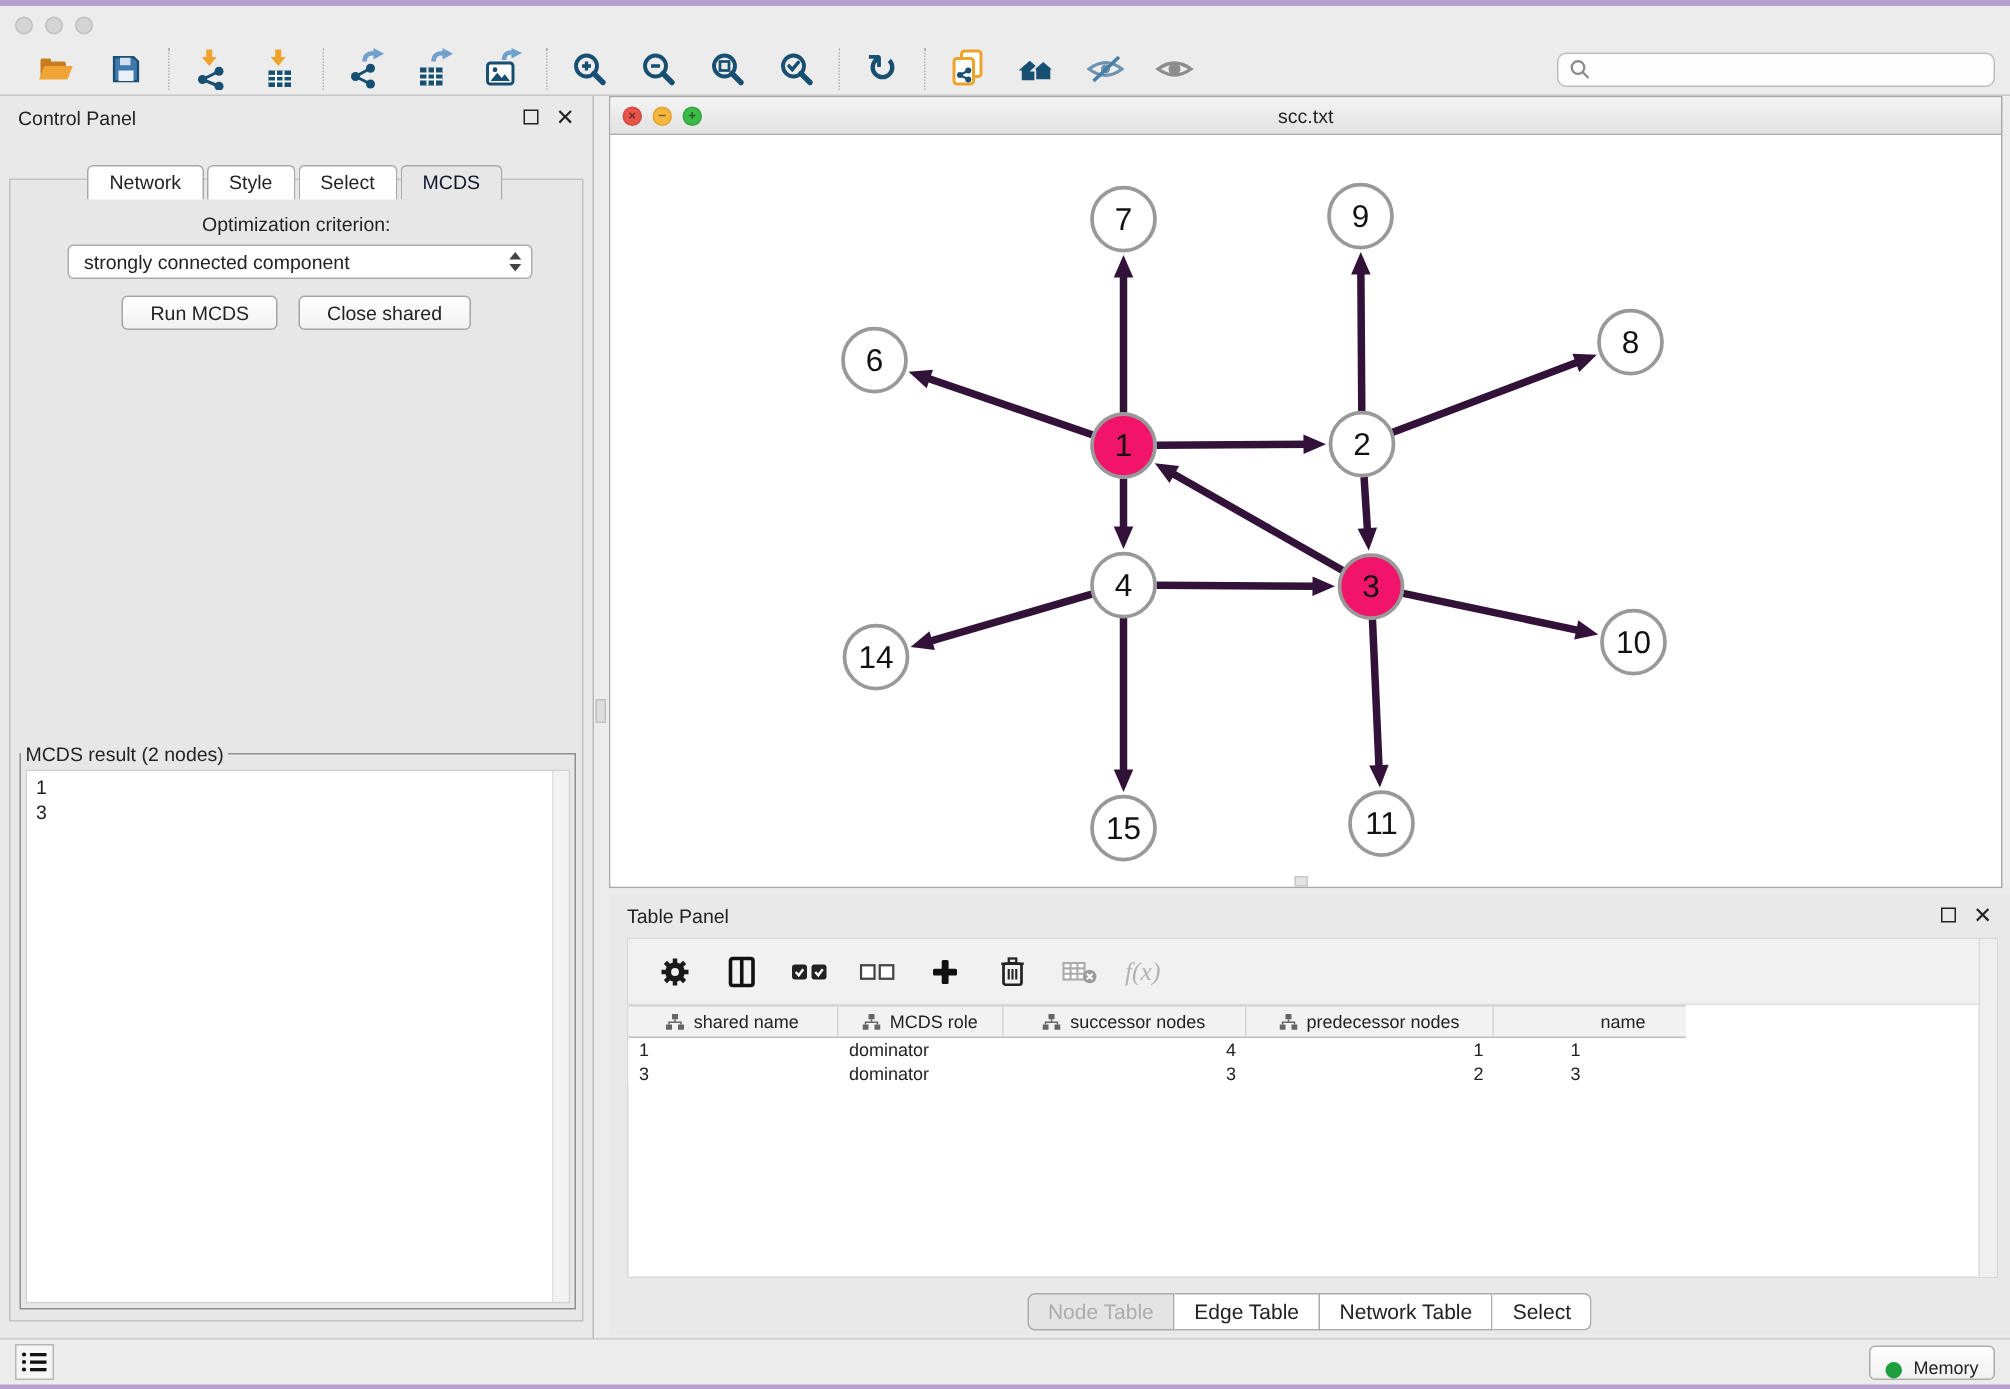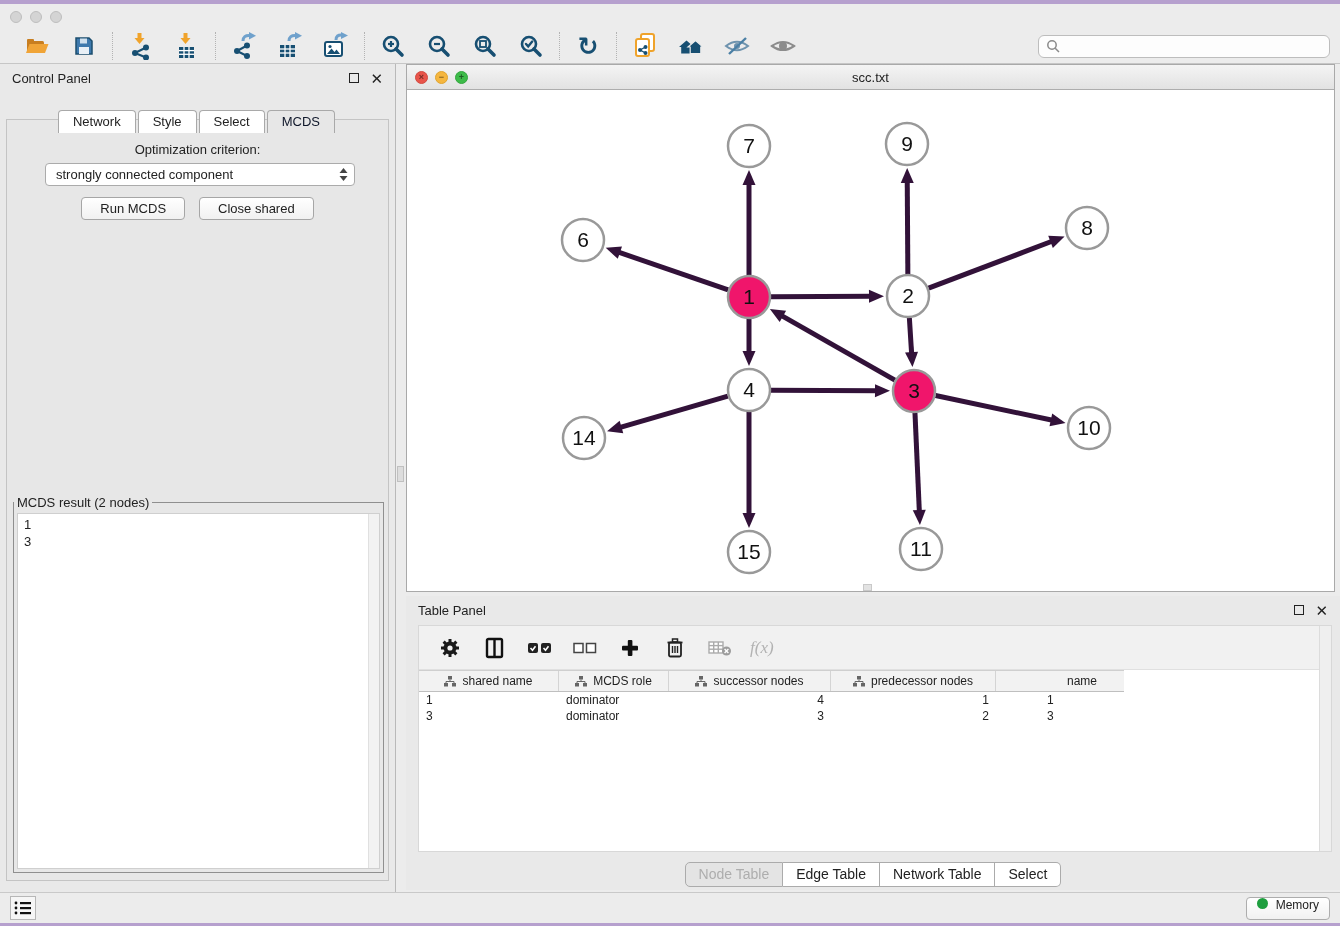--- a/index.html
+++ b/index.html
@@ -72,21 +72,21 @@
   .c1 { width:140px; } .c2 { width:110px; } .c3 { width:162px; } .c4 { width:165px; } .c5 { width:84px; border-right:none;margin-left:44px; }
   .al { text-align:left; } .ar { text-align:right; }
   #tp-tabs { position:absolute; bottom:3px; left:0; right:0; display:flex; justify-content:center; }
   .tp-tab { background:#FFF; border:1px solid #ABABAB; border-left:none; padding:3px 13px 4px; font-size:14px; }
   .tp-tab:first-child { border-left:1px solid #ABABAB; border-radius:5px 0 0 5px; }
   .tp-tab:last-child { border-radius:0 5px 5px 0; }
   .tp-tab.sel { background:#E4E4E4; color:#ADADAD; }
   
   #status-bar { position:absolute; left:0; bottom:3px; width:1340px; height:31px; background:#ECECEC; border-top:1px solid #C9C9C9; display:flex; align-items:center; padding:0 10px; }
   #list-btn { width:26px; height:24px; background:#F6F6F6; border:1px solid #B7B7B7; display:flex; align-items:center; justify-content:center; }
-  #memory-btn { margin-left:auto; height:23px; background:linear-gradient(#FFFFFF,#F1F1F1); border:1px solid #ADADAD; border-radius:4px; display:flex; align-items:flex-start; gap:8px; padding:0 10px; font-size:12px; }
+  #memory-btn { margin-left:auto; height:23px; background:linear-gradient(#FFFFFF,#F1F1F1); border:1px solid #ADADAD; border-radius:4px; display:flex; align-items:flex-end; gap:8px; padding:0 10px; font-size:12px; }
   #memory-dot { width:11px; height:11px; border-radius:50%; }
 </style>
 </head>
 <body>
 
 <div class="purple-strip" id="strip-top"></div>
 <div id="titlebar">
   <div class="dots">
     <span class="tl-dot"></span>
     <span class="tl-dot"></span>

